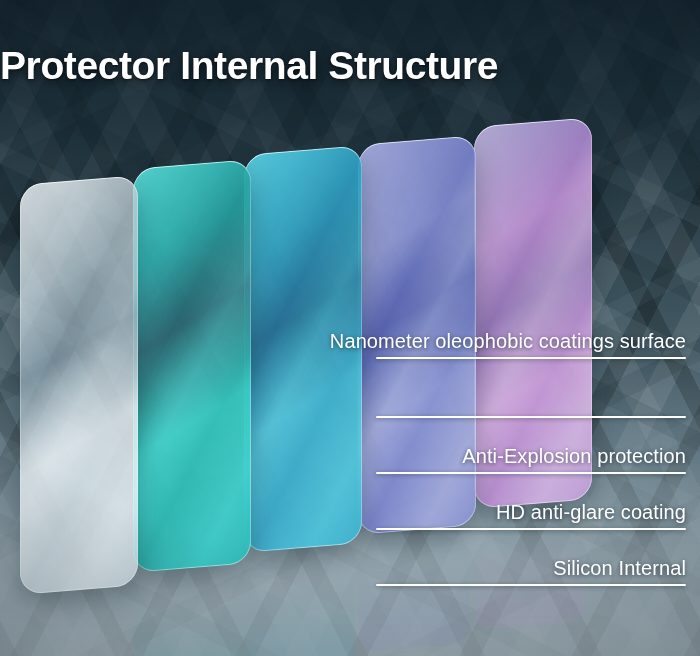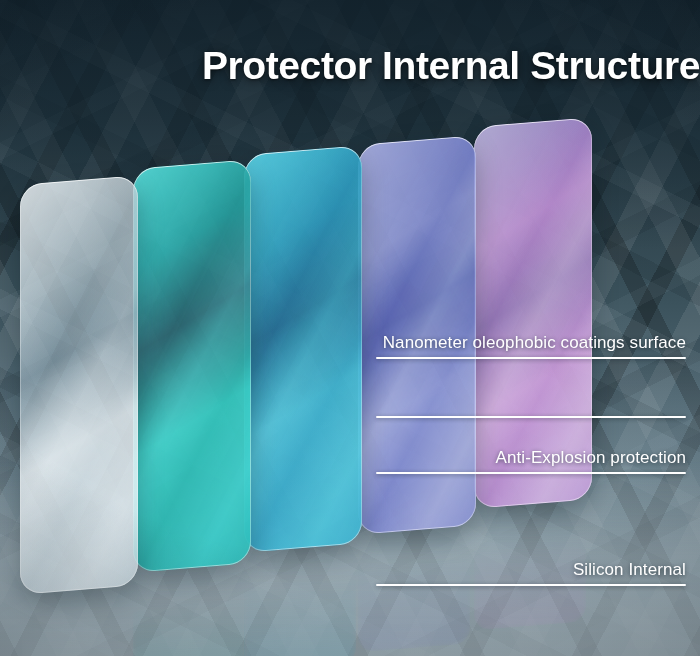--- a/index.html
+++ b/index.html
@@ -74,21 +74,21 @@
   .bg-vignette {
     position: absolute; inset: 0;
     background: radial-gradient(125% 95% at 50% 42%, rgba(0,0,0,0) 45%, rgba(6,14,20,0.45) 100%);
   }
 
   
   .title {
     position: absolute;
     left: 0; right: 0;
     top: 44px;
-    text-align: right;
+    text-align: left;
     color: #ffffff;
     font-size: 39px;
     font-weight: bold;
     letter-spacing: -0.4px;
     text-shadow: 0 2px 10px rgba(0,0,0,0.55), 0 1px 2px rgba(0,0,0,0.5);
     white-space: nowrap;
   }
 
   
   .panels { position: absolute; inset: 0; }
@@ -132,21 +132,21 @@
   }
 
   
   .callouts { position: absolute; inset: 0; }
   .callout { position: absolute; }
   .callout .ctext {
     position: absolute;
     right: 0;
     bottom: 6px;
     color: #ffffff;
-    font-size: 17px;
+    font-size: 20px;
     letter-spacing: 0.1px;
     white-space: nowrap;
     text-shadow: 0 1px 4px rgba(12,24,32,0.65);
   }
   .callout .cline {
     position: absolute;
     left: 0; right: 0; bottom: 0;
     height: 2.5px;
     background: #ffffff;
     box-shadow: 0 1px 4px rgba(10,22,30,0.45);
@@ -218,20 +218,24 @@
 
     <div class="callout" style="left:376px; top:371px; width:310px; height:47px;">
       <span class="cline"></span>
     </div>
 
     <div class="callout" style="left:376px; top:427px; width:310px; height:47px;">
       <span class="ctext">Anti-Explosion protection</span>
       <span class="cline"></span>
     </div>
 
+    <div class="callout" style="left:376px; top:483px; width:310px; height:47px;">
+      <span class="ctext">HD anti-glare coating</span>
+      <span class="cline"></span>
+    </div>
 
     <div class="callout" style="left:376px; top:539px; width:310px; height:47px;">
       <span class="ctext">Silicon Internal</span>
       <span class="cline"></span>
     </div>
 
   </div>
 
 </div>
 

